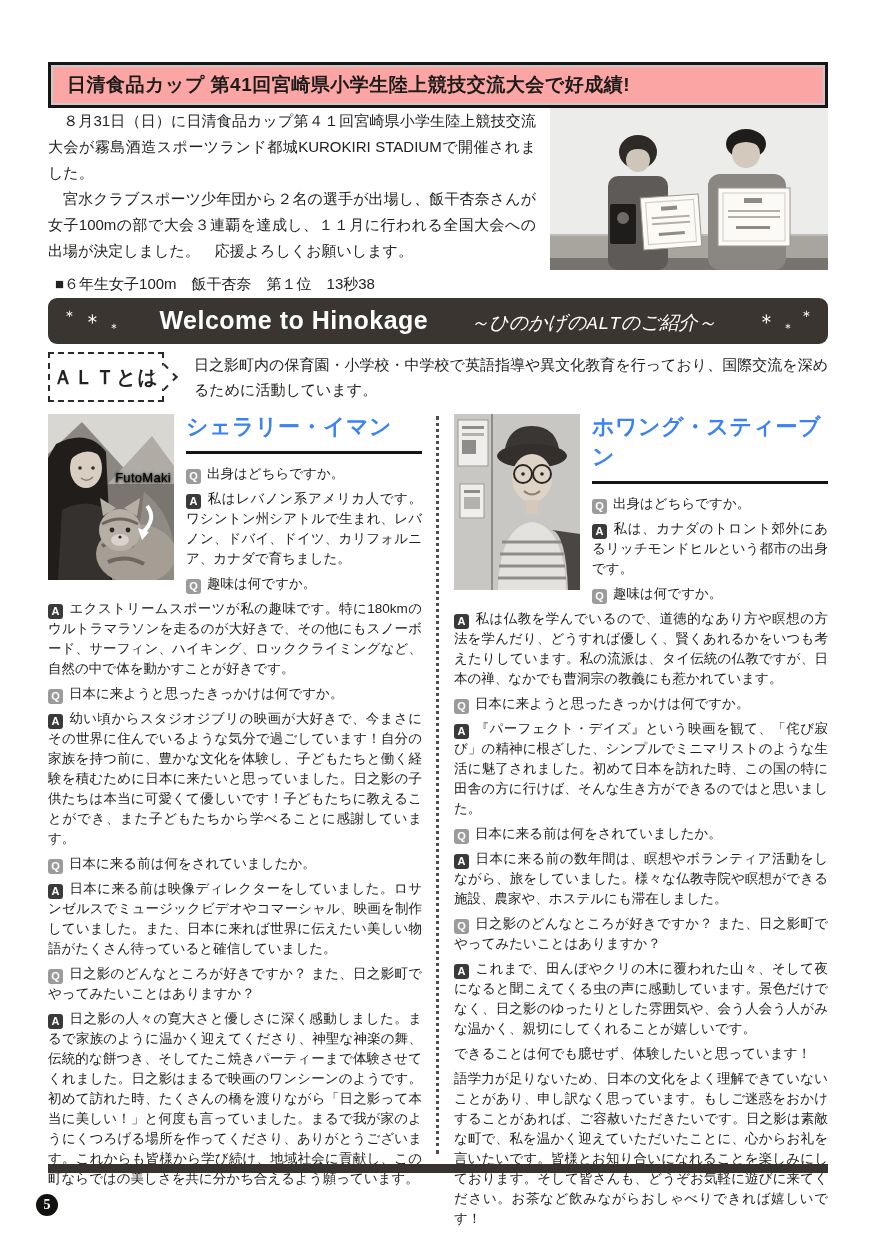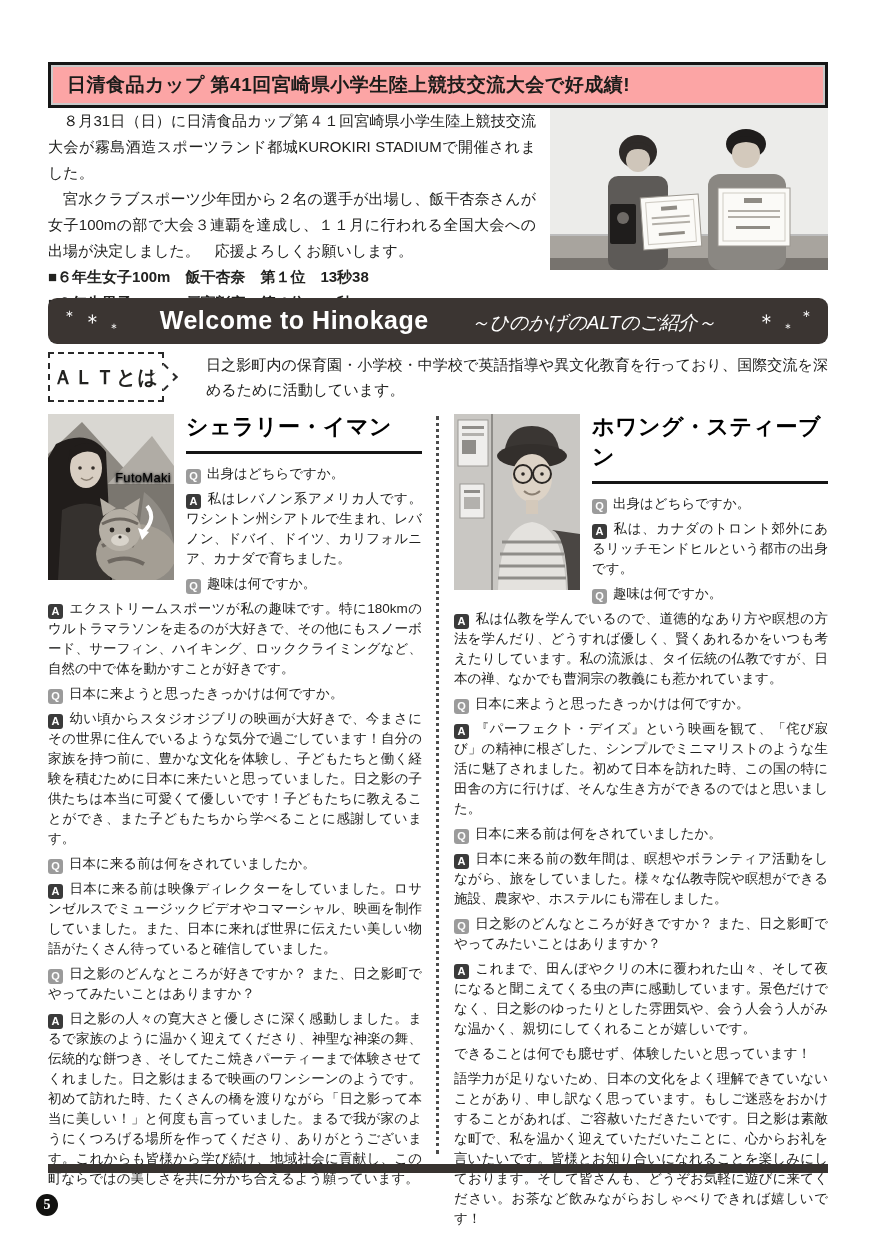--- a/index.html
+++ b/index.html
@@ -18,41 +18,41 @@
     border:3px solid #161616;background:#fca5a5;
     box-shadow:inset 0 0 0 2px #c9c9c9;
     display:flex;align-items:center;box-sizing:border-box;padding:0 16px;
   }
   .title-box h1{margin:0;font-size:19px;font-weight:bold;letter-spacing:.5px;color:#1c1c1a;}
 
   
   .article{position:absolute;left:48px;top:108px;width:780px;}
   .article .photo{float:right;width:278px;height:162px;margin:0 0 6px 14px;background:#ececea;}
   .article p{margin:0;font-size:15px;line-height:26px;text-align:justify;}
-  .article .results p{margin:0;font-weight:bold;}
+  .article .results p{margin:7px;}
 
   
   .banner{
     position:absolute;left:48px;top:298px;width:780px;height:46px;
     background:var(--banner-bg);border-radius:9px;color:#fff;
     display:flex;align-items:center;justify-content:space-between;
     box-sizing:border-box;padding:0 14px;
   }
   .banner .titles{display:flex;align-items:baseline;gap:42px;margin:0 auto;}
   .banner .t-en{font-size:25px;font-weight:bold;letter-spacing:.5px;}
-  .banner .t-ja{font-size:19px;font-family:Liberation Sans, sans-serif;font-style:italic;}
+  .banner .t-ja{font-size:19px;font-family:Liberation Mono, monospace;font-style:italic;}
   .sparkles{display:flex;align-items:center;gap:5px;width:64px;}
   .sparkles.right{justify-content:flex-end;}
   .sp{line-height:1;}
   .sp.s1{font-size:15px;transform:translateY(-6px);}
   .sp.s2{font-size:21px;}
   .sp.s3{font-size:12px;transform:translateY(7px);}
 
   
-  .alt-row{position:absolute;left:48px;top:352px;width:780px;display:flex;gap:30px;}
+  .alt-row{position:absolute;left:48px;top:352px;width:780px;display:flex;gap:18px;}
   .alt-label{
     position:relative;flex:0 0 112px;height:46px;border:2px dashed #2a2a2a;
     display:flex;align-items:center;justify-content:center;
     font-size:20px;font-weight:bold;letter-spacing:1px;background:#fff;
   }
   .alt-label::after{
     content:"";position:absolute;right:-12px;top:50%;width:17px;height:17px;
     transform:translateY(-50%) rotate(45deg);
     border-top:2px dashed #2a2a2a;border-right:2px dashed #2a2a2a;background:#fff;
   }
@@ -69,21 +69,21 @@
   .col.right{left:406px;}
 
   .profile-photo{position:relative;float:left;margin:4px 12px 6px 0;}
   .profile-photo svg{display:block;}
   .photo-caption{
     position:absolute;right:3px;top:56px;color:#000000;font-weight:normal;font-size:13px;
     text-shadow:0 1px 2px #1d1d1d,0 0 3px #1d1d1d;letter-spacing:.3px;
   }
   .p-name{
     overflow:hidden;margin:2px 0 10px 0;font-size:22px;font-weight:bold;letter-spacing:.5px;
-    border-bottom:3px solid #151515;padding-bottom:9px;color:#000000;
+    border-bottom:3px solid #151515;padding-bottom:9px;color:#3b82f6;
   }
   .qa p{margin:0 0 5px 0;font-size:13.5px;line-height:20px;text-align:justify;}
   .badge{
     display:inline-block;width:15px;height:15px;border-radius:3px;margin-right:6px;
     color:#fff;font-size:11px;font-weight:bold;text-align:center;line-height:15px;
     vertical-align:-2px;
   }
   .badge.q{background:var(--q-badge);}
   .badge.a{background:var(--a-badge);}
 

